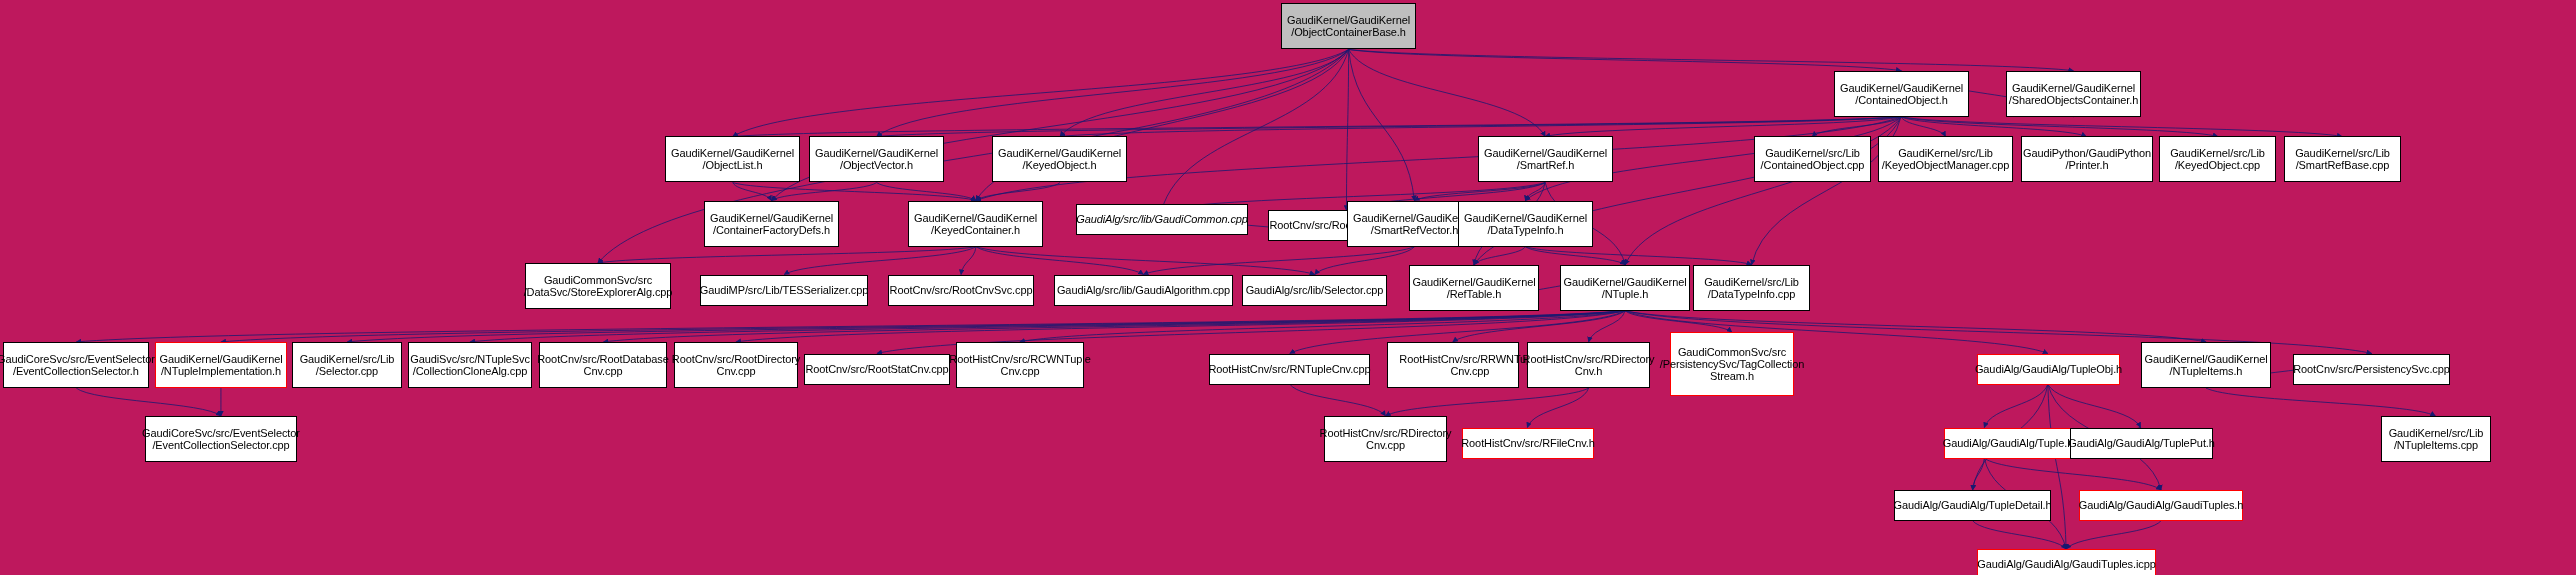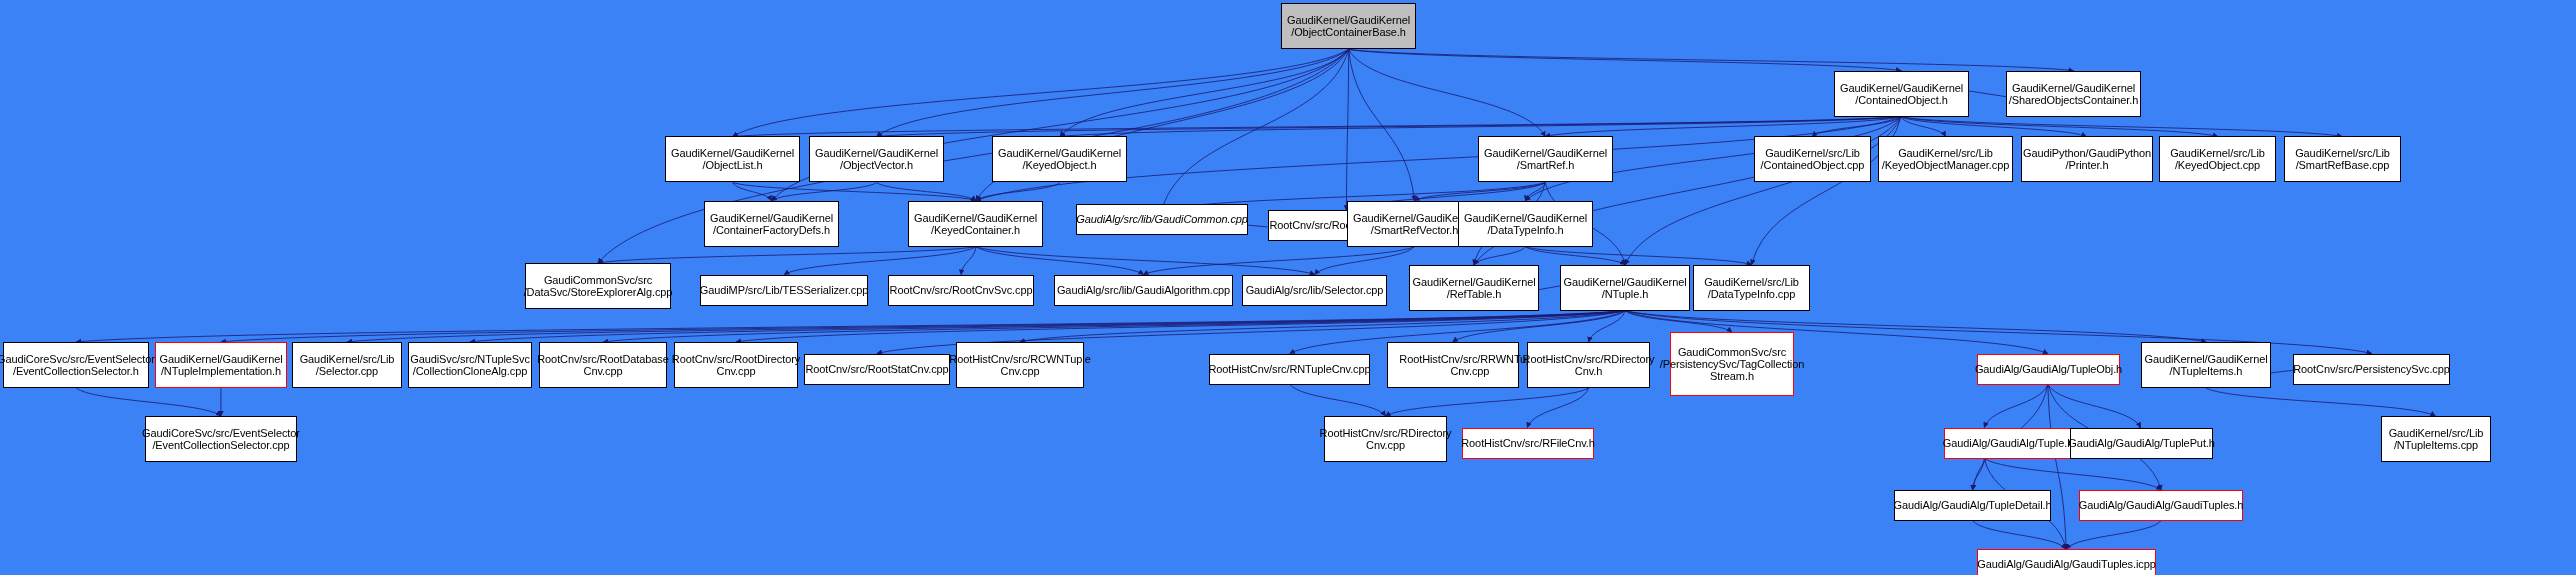--- a/index.html
+++ b/index.html
@@ -1,20 +1,20 @@
 <!DOCTYPE html>
 <html style="font-size:11.7px"><head>
 <meta charset="utf-8">
 <style>
   html,body{margin:0;padding:0;background:#ffffff;}
   #canvas{
     position:relative;
     width:2576px;
     height:575px;
-    background:#3b82f6;
+    background:#be185d;
     font-family:"Liberation Sans", sans-serif;
     overflow:hidden;
   }
   #edges{position:absolute;left:0;top:0;width:2576px;height:575px;pointer-events:none;}
   .node{
     position:absolute;
     box-sizing:border-box;
     border:0.7px solid #000000;
     background:#ffffff;
     color:#000000;

